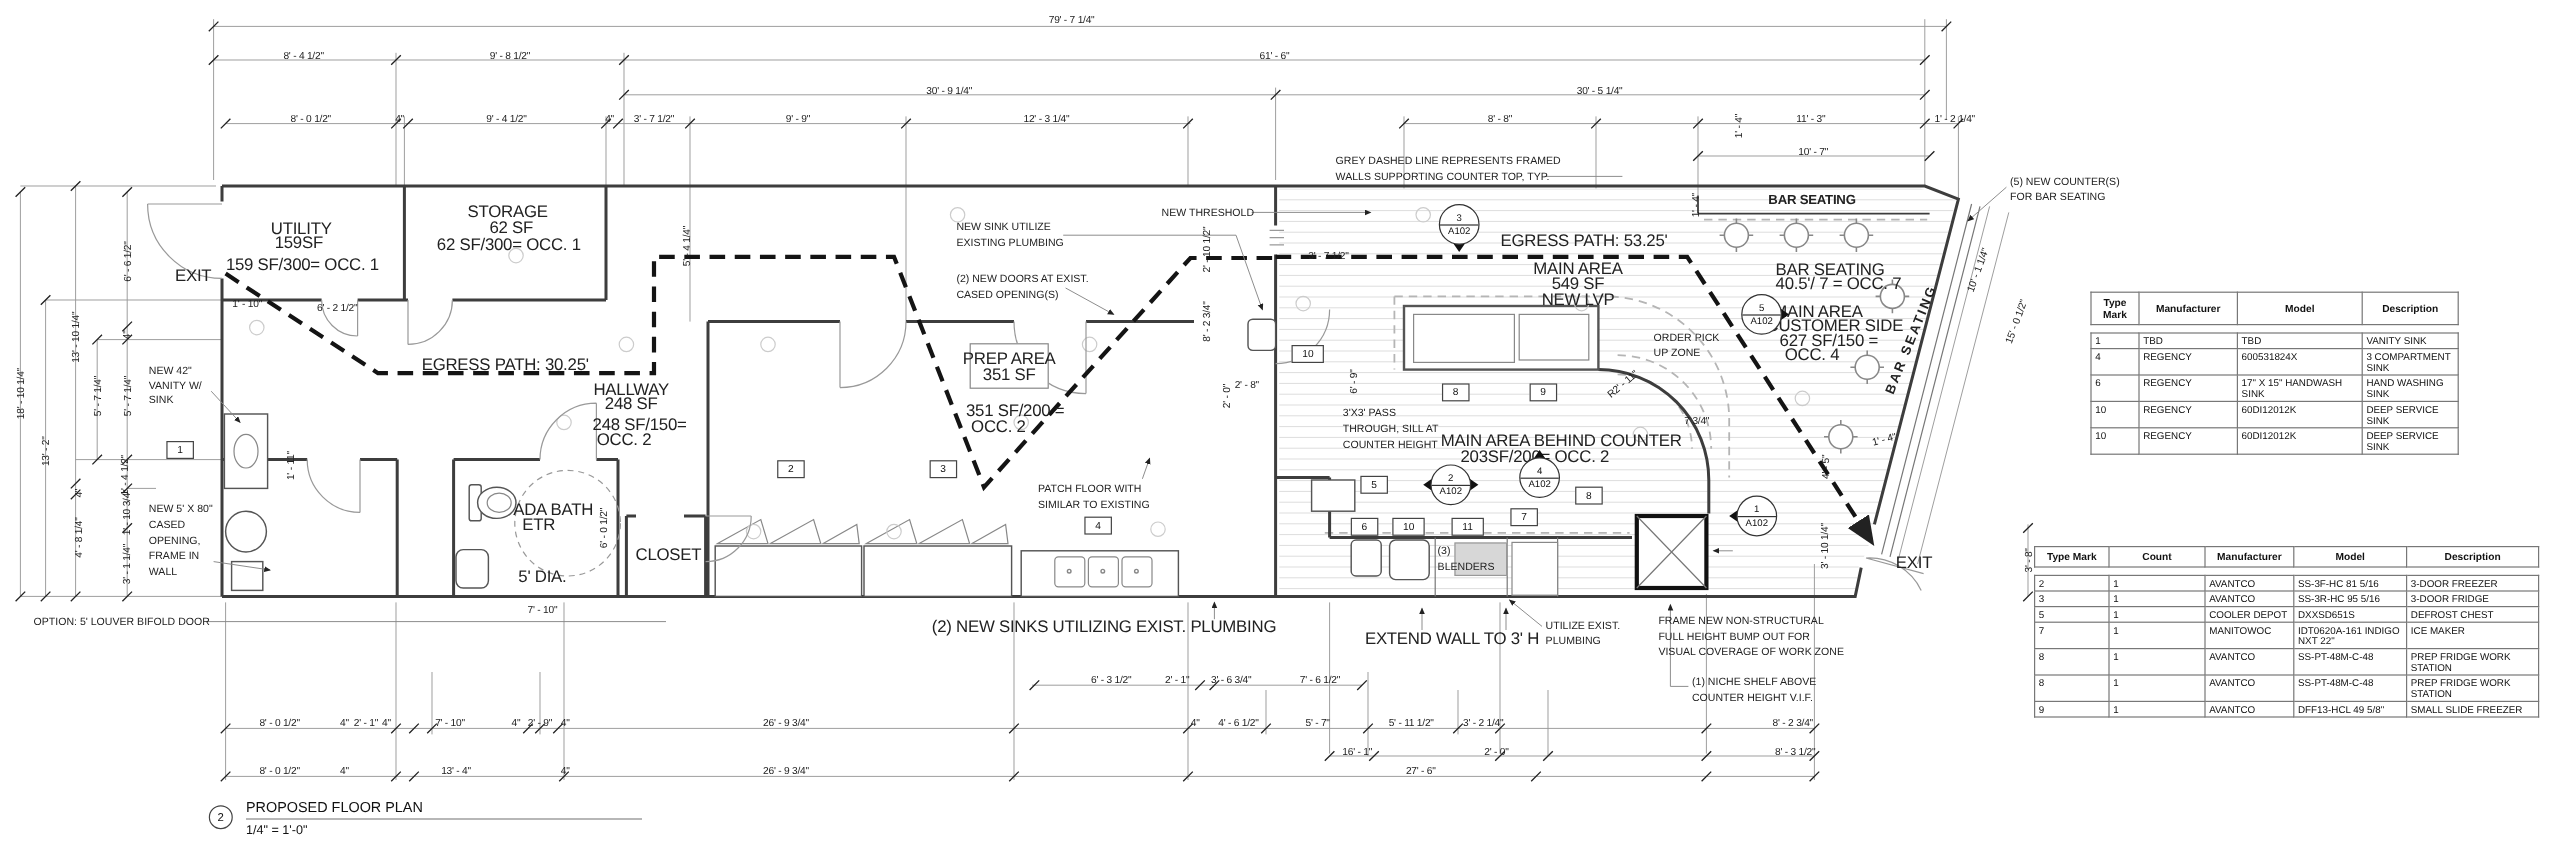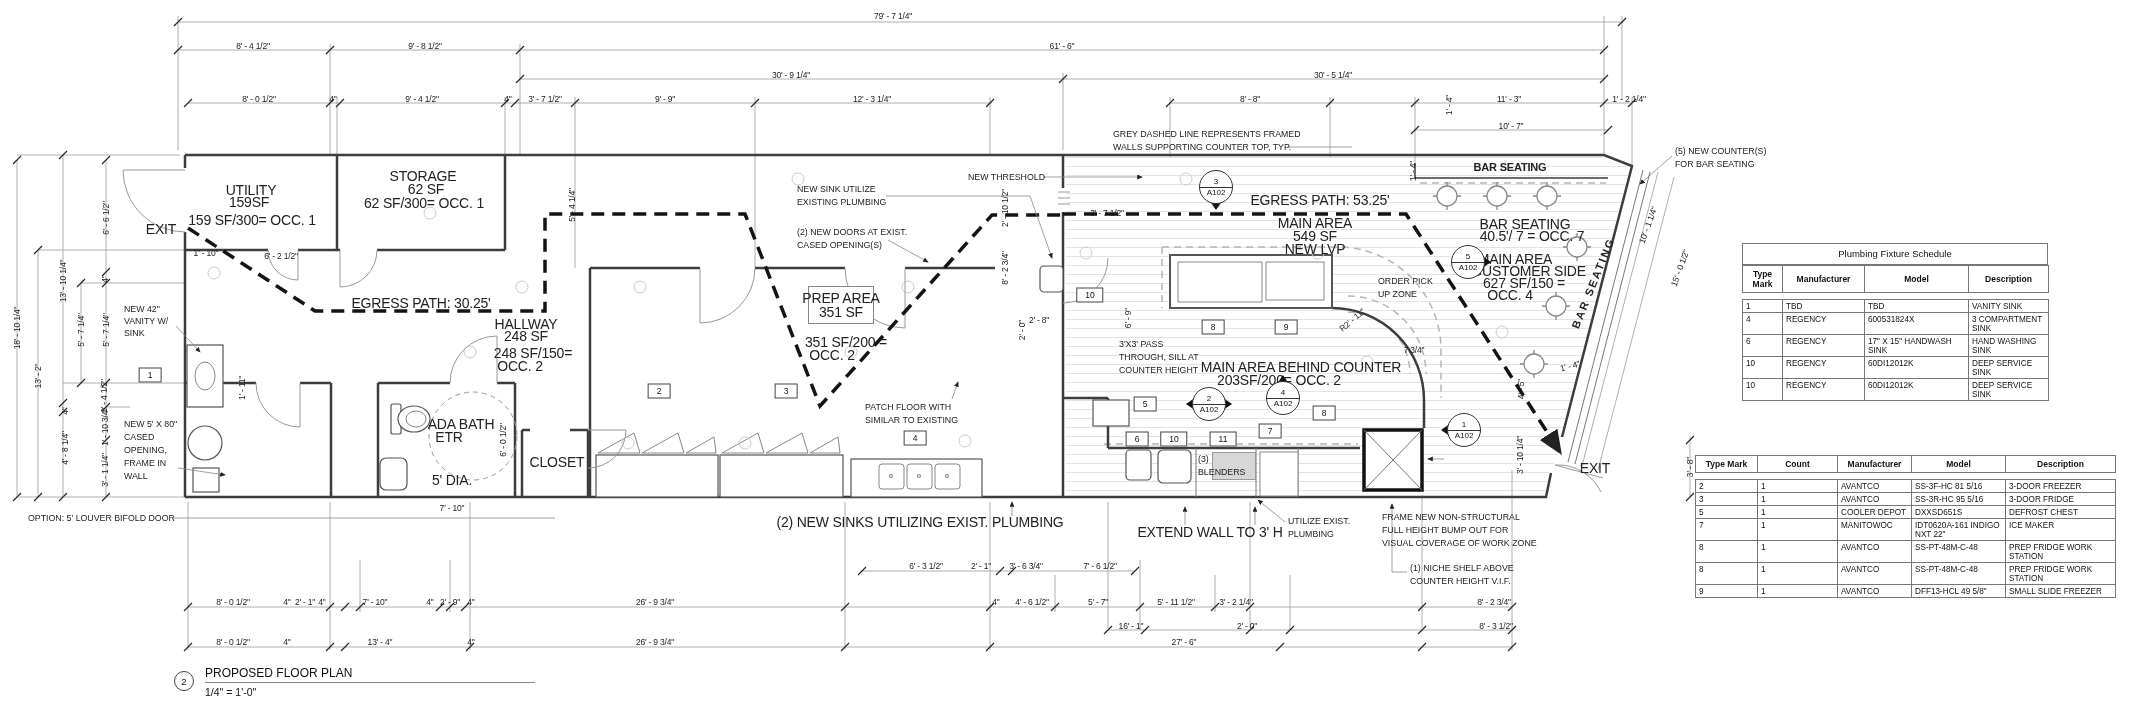--- a/index.html
+++ b/index.html
@@ -418,21 +418,20 @@
 </div>
 <div class="co" style="left:1464px;top:430px">
   <div class="co-tri co-left"></div>
   <div class="co-c">
         <span class="n">1</span>
         <span class="s">A102</span>
       </div>
 </div>
 
 <div class="sched" style="left:1742px;top:243px;width:306px">
-  <div class="sch-title">Plumbing Fixture Schedule</div>
   <div>
         <table>
           <colgroup>
             <col style="width: 40px;">
             <col style="width: 82px;">
             <col style="width: 104px;">
             <col style="width: 80px;">
           </colgroup>
           <thead>
             <tr>

